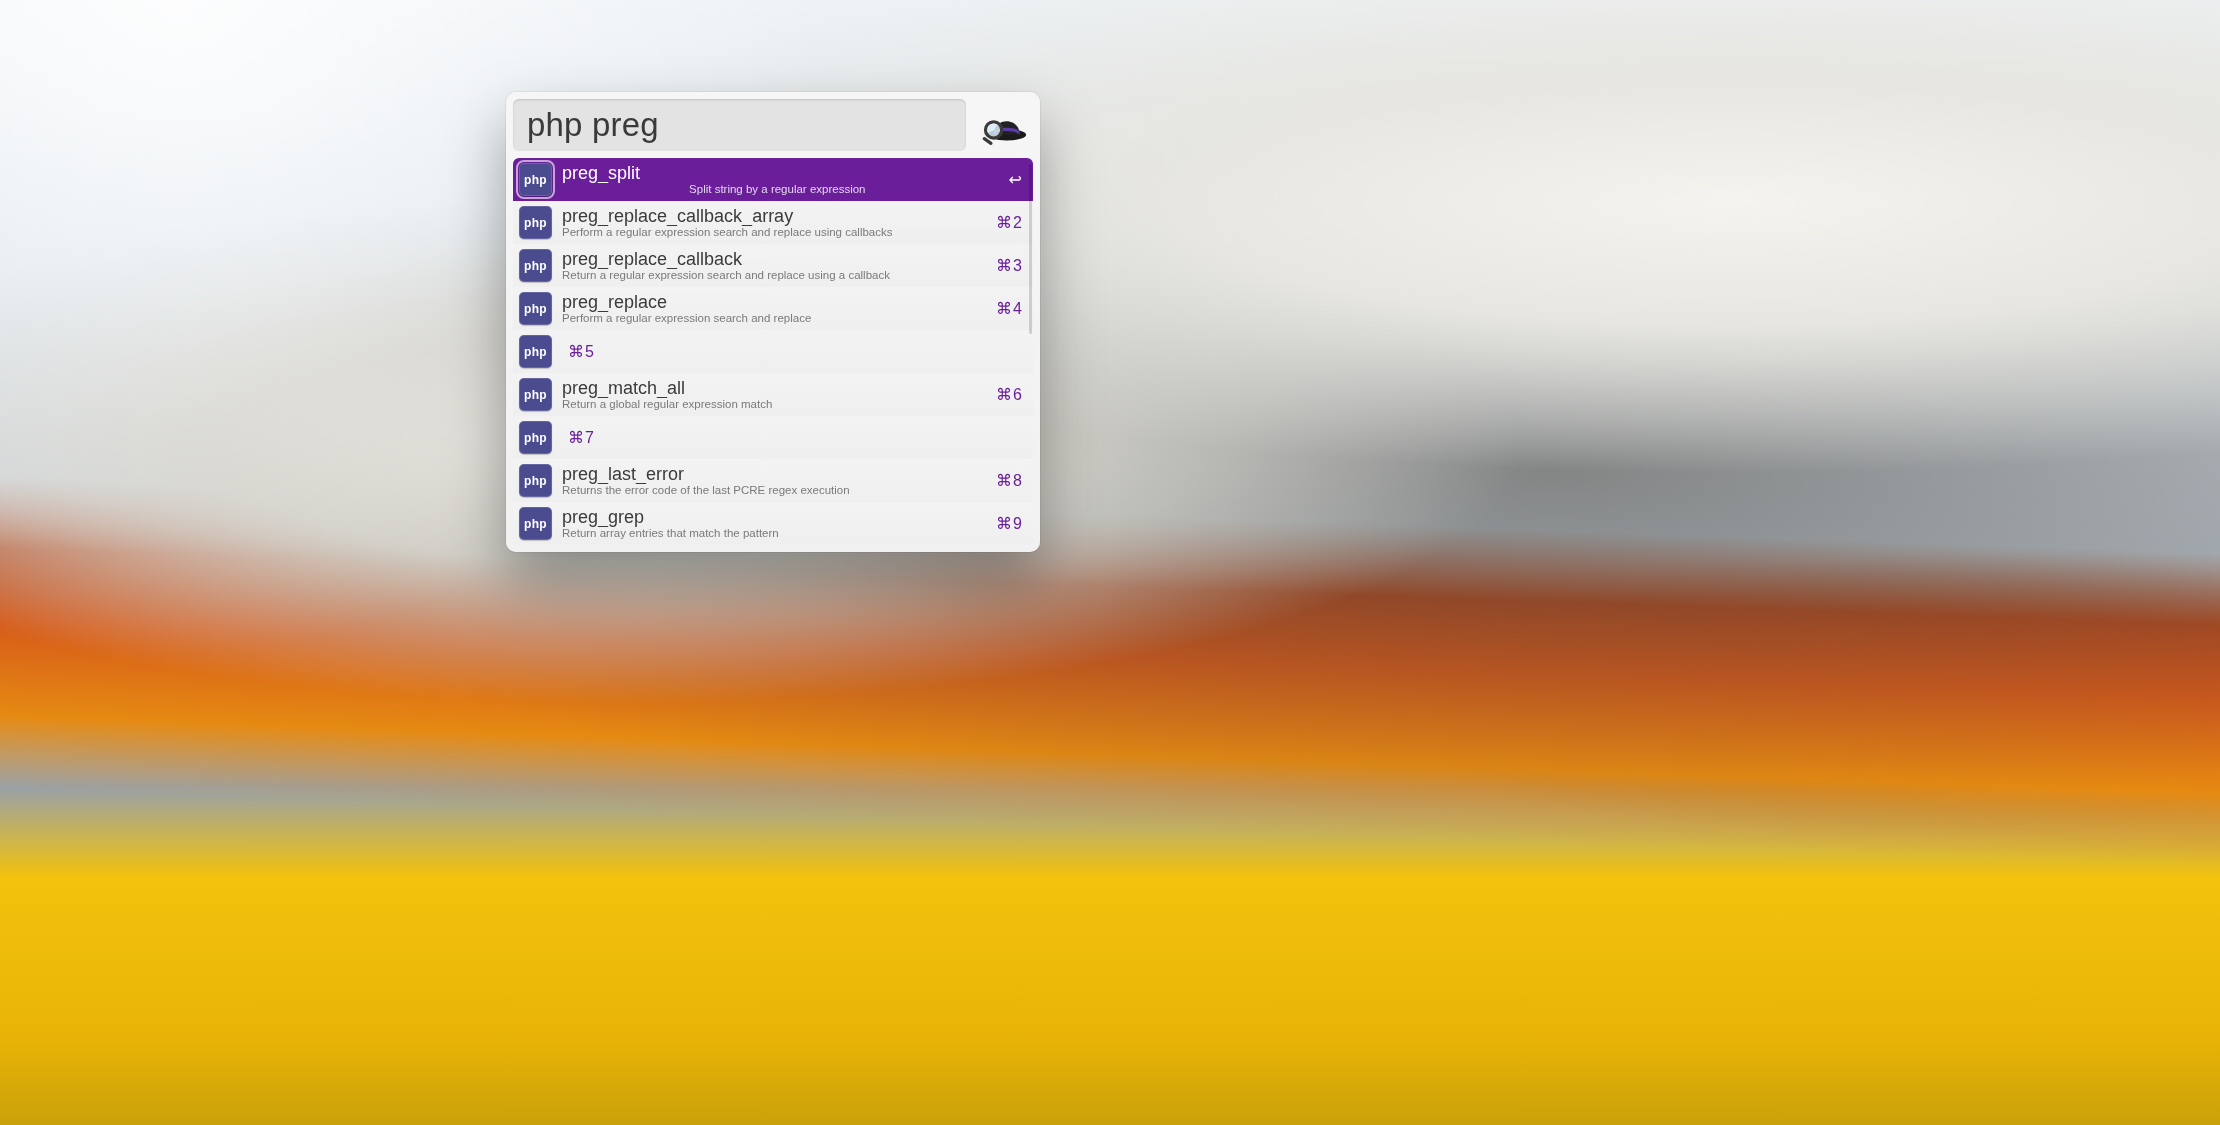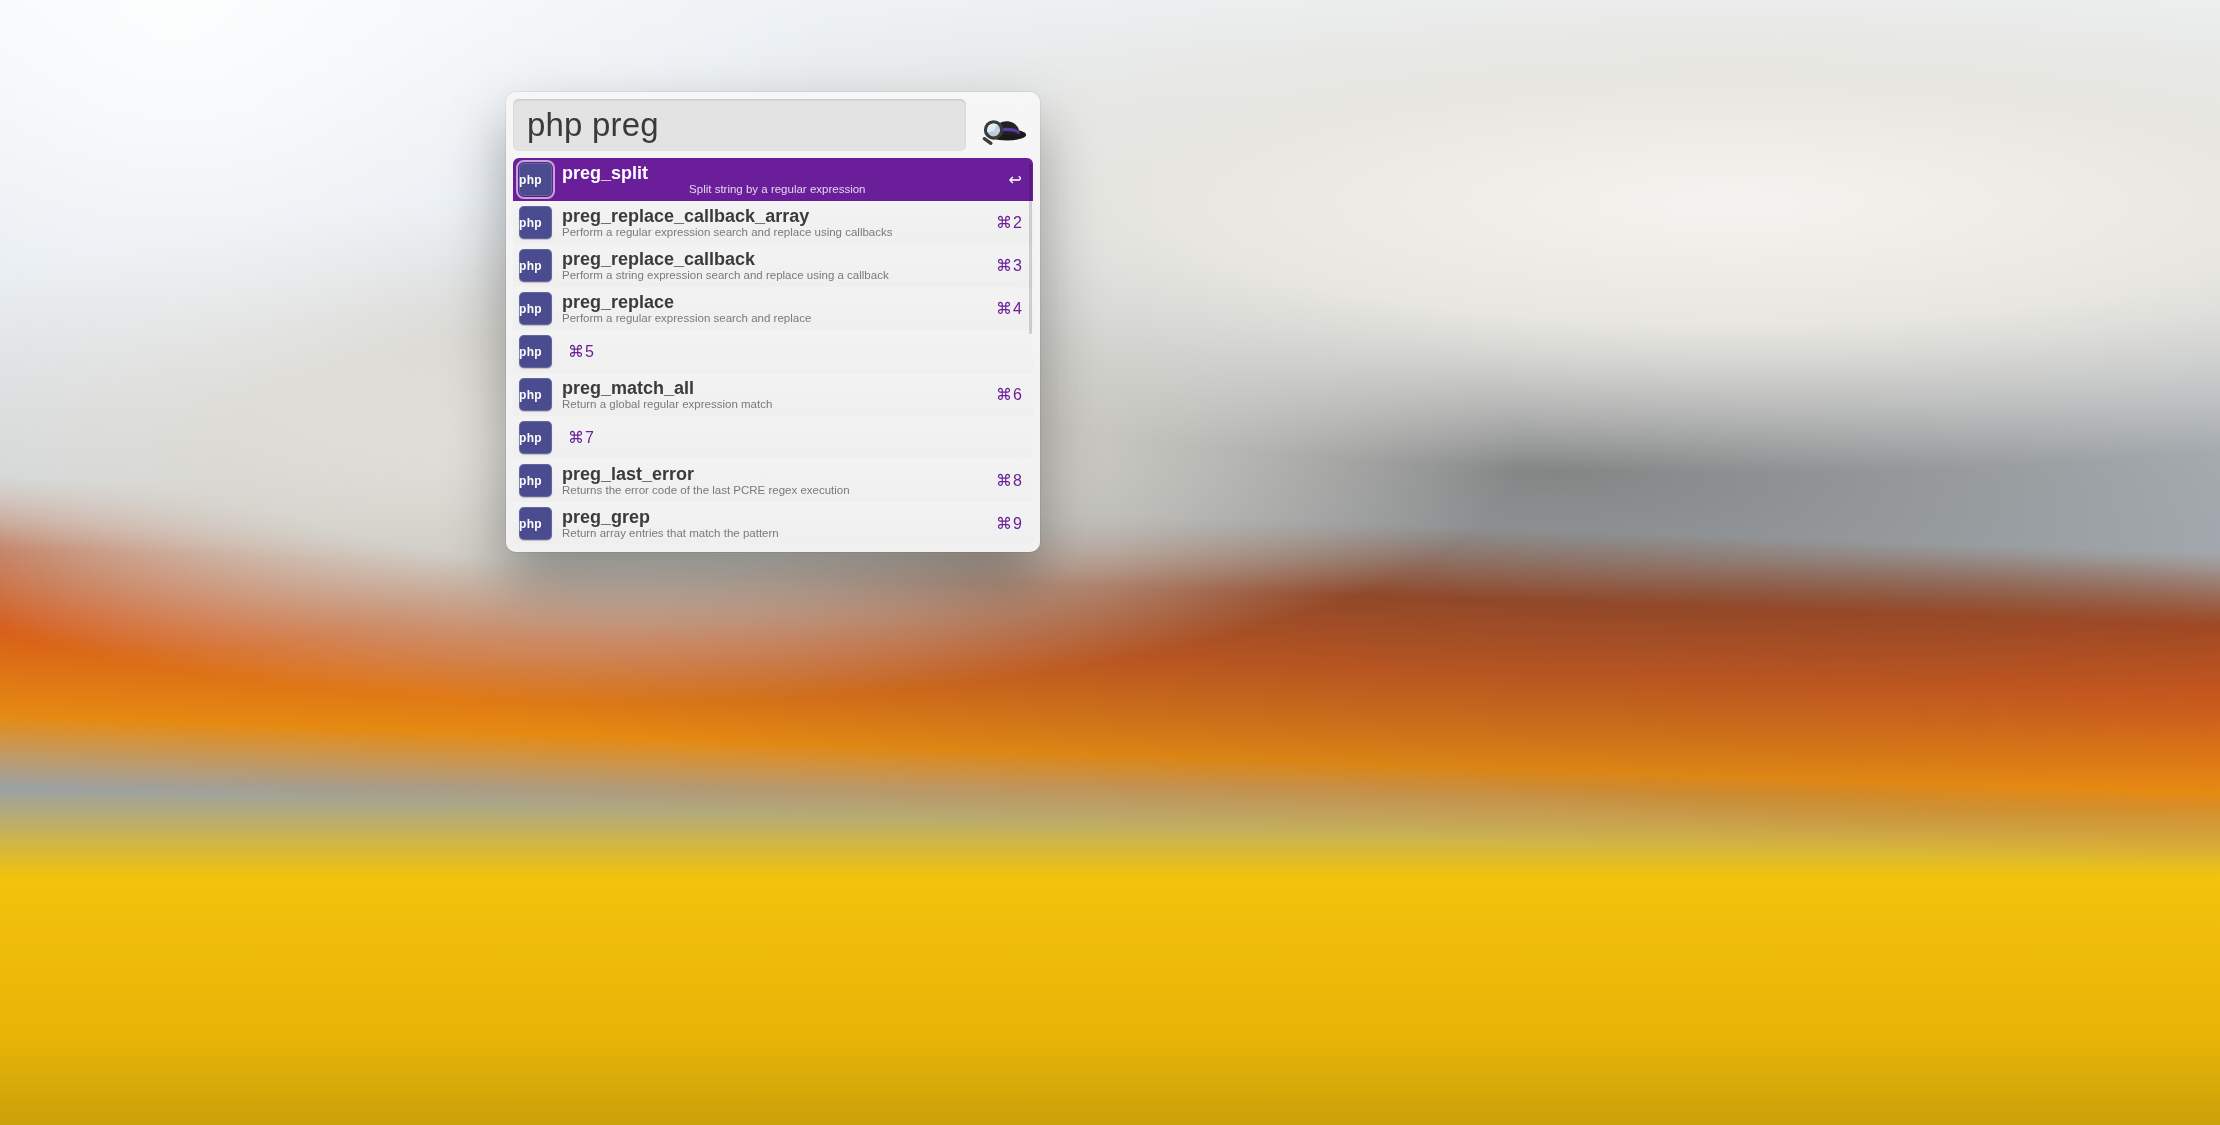--- a/index.html
+++ b/index.html
@@ -114,20 +114,21 @@
   }
 
   .row-icon {
     width: 33px;
     height: 33px;
     border-radius: 5px;
     background: #4b4c8f;
     box-shadow: inset 0 0 0 1px rgba(255,255,255,0.15), 0 1px 1px rgba(0,0,0,0.2);
     display: flex;
     align-items: center;
+    justify-content: center;
     flex: none;
   }
   .result-row.selected .row-icon {
     outline: 2px solid rgba(255,255,255,0.6);
     outline-offset: 1px;
   }
   .row-icon-text {
     color: #fff;
     font-size: 12px;
     font-weight: 600;
@@ -137,21 +138,21 @@
   .row-text {
     flex: 1;
     min-width: 0;
     display: flex;
     flex-direction: column;
     justify-content: center;
     line-height: 1.12;
   }
   .row-title {
     font-size: 18px;
-    font-weight: 700;
+    font-weight: 400;
     color: #3b3b3b;
     white-space: nowrap;
     overflow: hidden;
     text-overflow: ellipsis;
   }
   .row-sub {
     font-size: 11.5px;
     color: #7a7a7a;
     white-space: nowrap;
     overflow: hidden;
@@ -237,21 +238,21 @@
           <div class="row-sub">Perform a regular expression search and replace using callbacks</div>
         </div>
         <div class="row-shortcut">⌘2</div>
       </div>
       <div class="result-row">
         <div class="row-icon">
           <span class="row-icon-text">php</span>
         </div>
         <div class="row-text">
           <div class="row-title">preg_replace_callback</div>
-          <div class="row-sub">Perform a string expression search and replace using a callback</div>
+          <div class="row-sub">Return a regular expression search and replace using a callback</div>
         </div>
         <div class="row-shortcut">⌘3</div>
       </div>
       <div class="result-row">
         <div class="row-icon">
           <span class="row-icon-text">php</span>
         </div>
         <div class="row-text">
           <div class="row-title">preg_replace</div>
           <div class="row-sub">Perform a regular expression search and replace</div>

